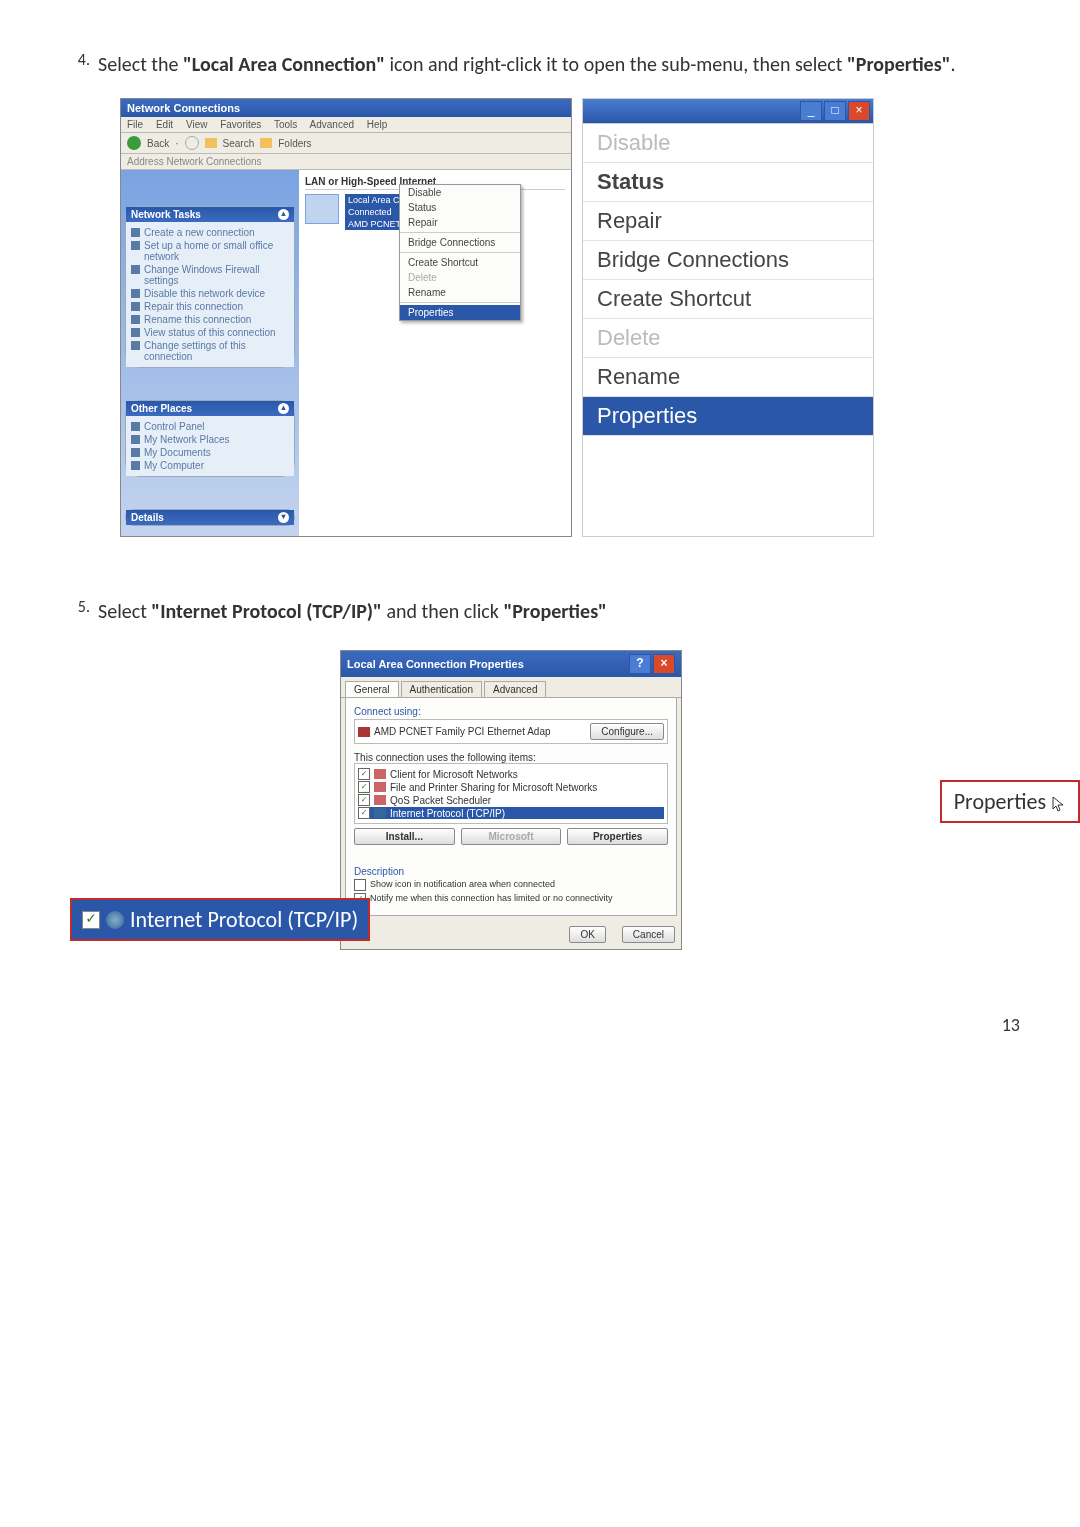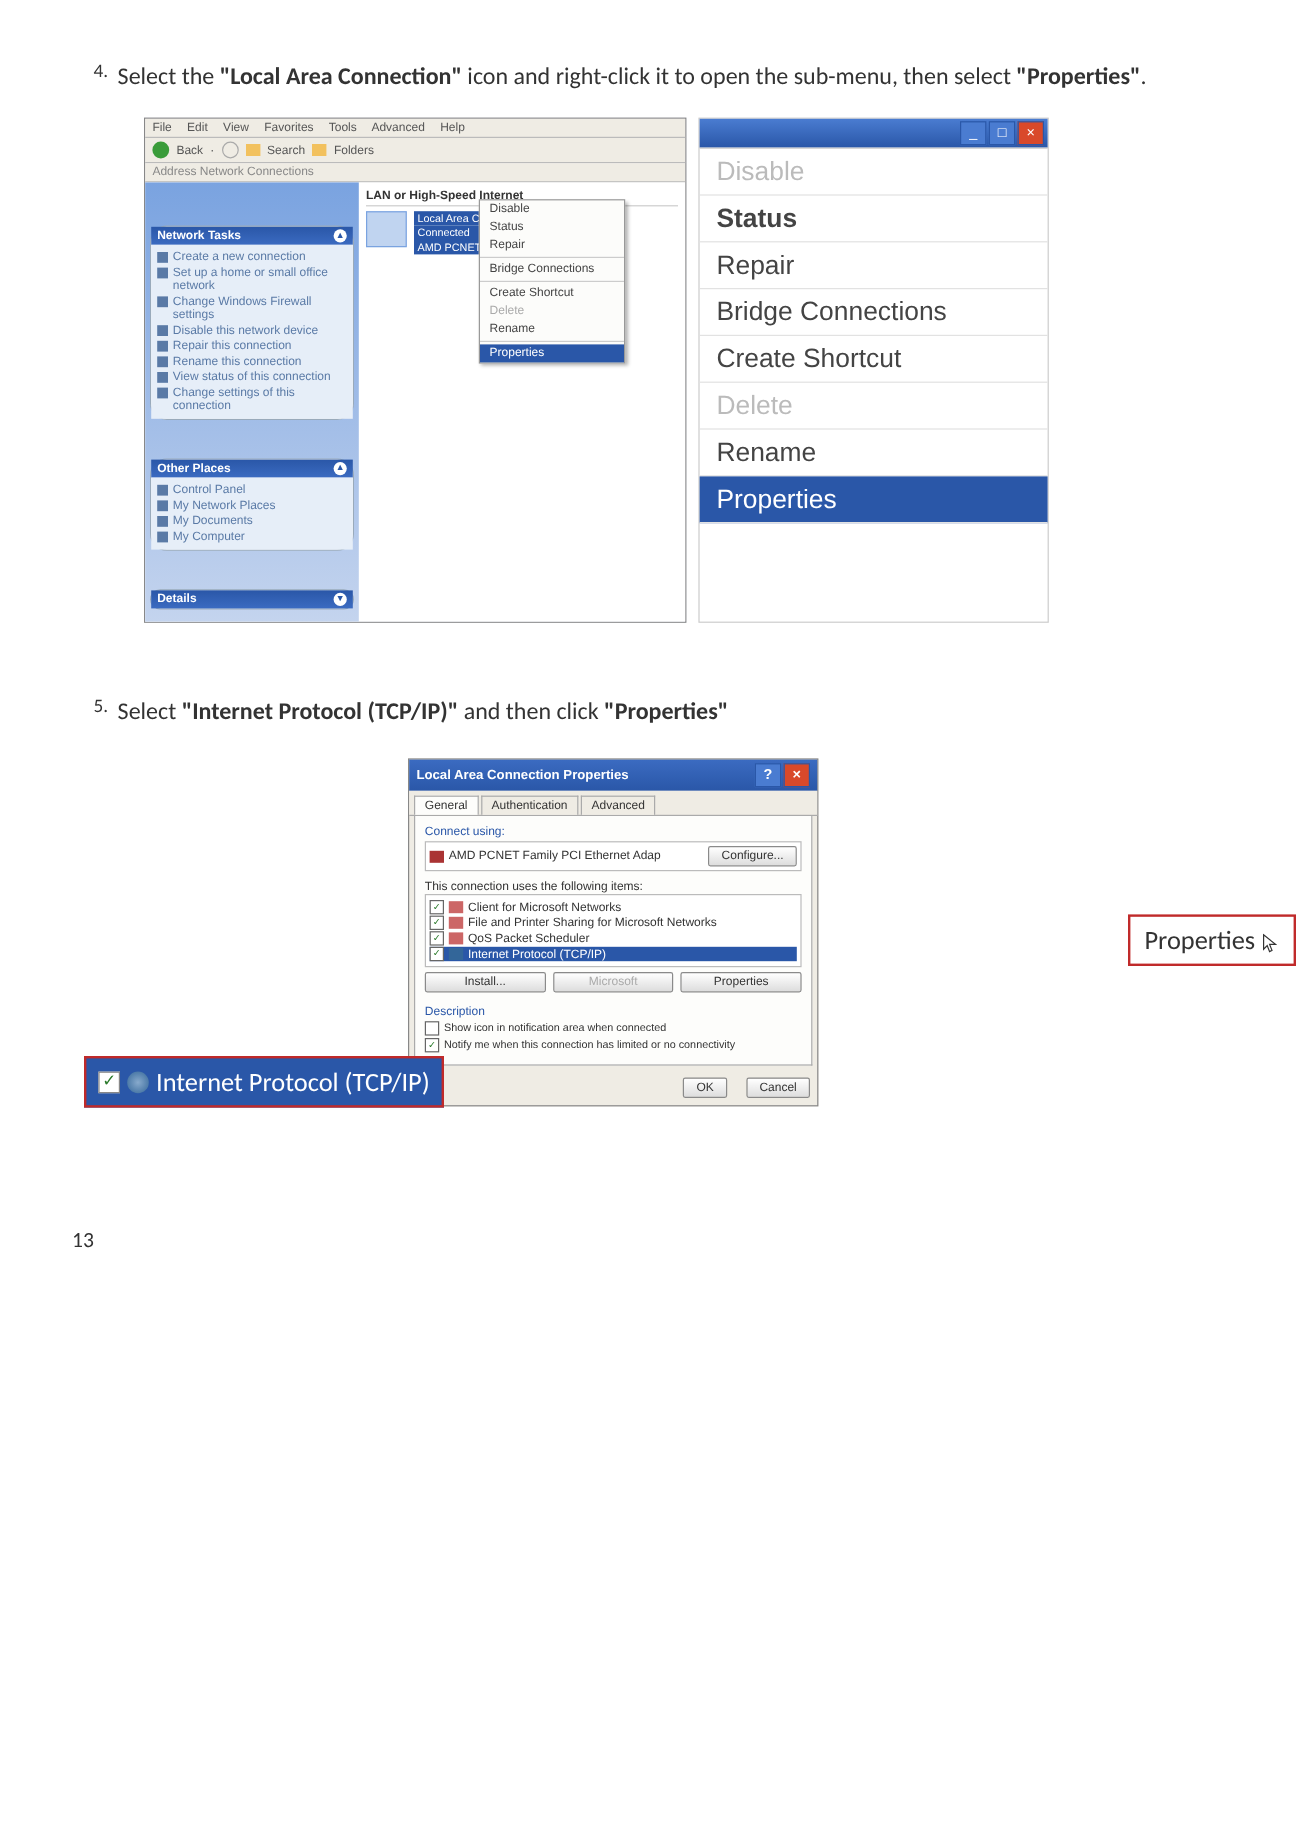--- a/index.html
+++ b/index.html
@@ -195,56 +195,57 @@
   .tab{border:1px solid #aaa;border-bottom:none;background:#efece4;padding:2px 8px;margin-right:2px;font-size:10px;}
   .tab.active{background:#fdfdfb;}
   .dlg-body{background:#fdfdfb;padding:8px;border:1px solid #aaa;border-top:none;margin:0 4px 4px;}
   .fieldbox{border:1px solid #bbb;background:#fff;padding:3px;display:flex;justify-content:space-between;align-items:center;margin:2px 0 8px;}
   .btn-xp{border:1px solid #8a8a8a;background:linear-gradient(#fff,#ddd);padding:2px 10px;font-size:10px;border-radius:2px;}
   .itemlist{border:1px solid #bbb;background:#fff;padding:3px;margin-bottom:4px;}
   .li-row{display:flex;align-items:center;gap:4px;margin:1px 0;}
   .li-row .ck{width:10px;height:10px;border:1px solid #666;background:#fff;font-size:8px;text-align:center;line-height:9px;color:#2a7a2a;}
   .li-row .ic{width:12px;height:10px;background:#c66;}
   .li-row.sel{background:#2a57a8;color:#fff;}
-  .btnrow{display:flex;gap:6px;margin:4px 0 11px;}
+  .btnrow{display:flex;gap:6px;margin:4px 0 21px;font-weight:bold;}
   .btnrow .btn-xp{flex:1;text-align:center;}
   .btnrow .btn-xp.disabled{color:#aaa;}
   .desc-box{border:1px solid #bbb;padding:4px;margin-bottom:8px;min-height:30px;font-size:9px;color:#555;}
   .chk-row{display:flex;align-items:flex-start;gap:4px;font-size:9px;margin:2px 0;}
   .chk-row .ck{width:10px;height:10px;border:1px solid #666;background:#fff;font-size:8px;text-align:center;line-height:9px;color:#2a7a2a;}
   .dlg-foot{display:flex;justify-content:flex-end;gap:16px;padding:6px;}
 
   .prop-callout{
     display:flex;align-items:center;gap:6px;
     background:#fff;border:2px solid #c02a2a;padding:6px 12px;
     font-size:22px;color:#333;
     position:absolute;
     top:130px;right:-60px;
   }
   .prop-callout .cursor-ic{width:14px;height:18px;}
   .prop-callout .cursor-ic svg{width:100%;height:100%;}
 
   .page-num{
-    text-align:left;
-    margin-top:100px;
+    text-align:right;
+    margin-top:64px;
     font-size:18px;
   }
 </style>
 </head>
 <body>
 
 <div class="step">
   <div class="step-num">4.</div>
   <div class="step-text">
     <span>Select the </span><span class="bold">"Local Area Connection"</span><span> icon and right-click it to open the sub-menu, then select </span><span class="bold">"Properties"</span><span>.</span>
   </div>
 </div>
 
 <div class="ss1-wrap">
   <div class="win1">
+    <div class="titlebar1">Network Connections</div>
     <div class="menubar1">
       <span>File</span>
       <span>Edit</span>
       <span>View</span>
       <span>Favorites</span>
       <span>Tools</span>
       <span>Advanced</span>
       <span>Help</span>
     </div>
     <div class="toolbar1">

